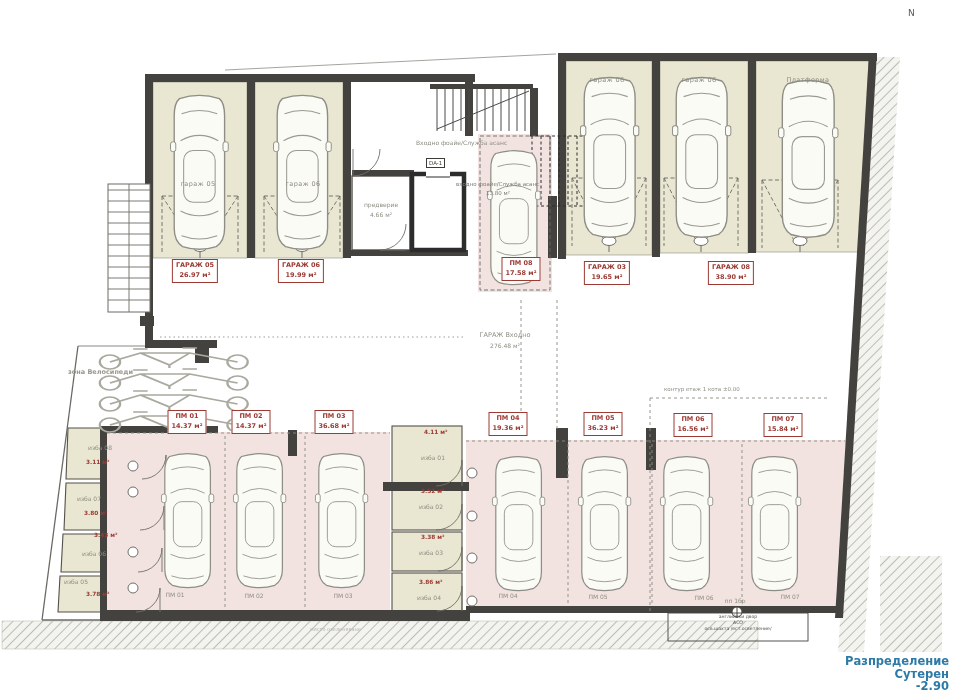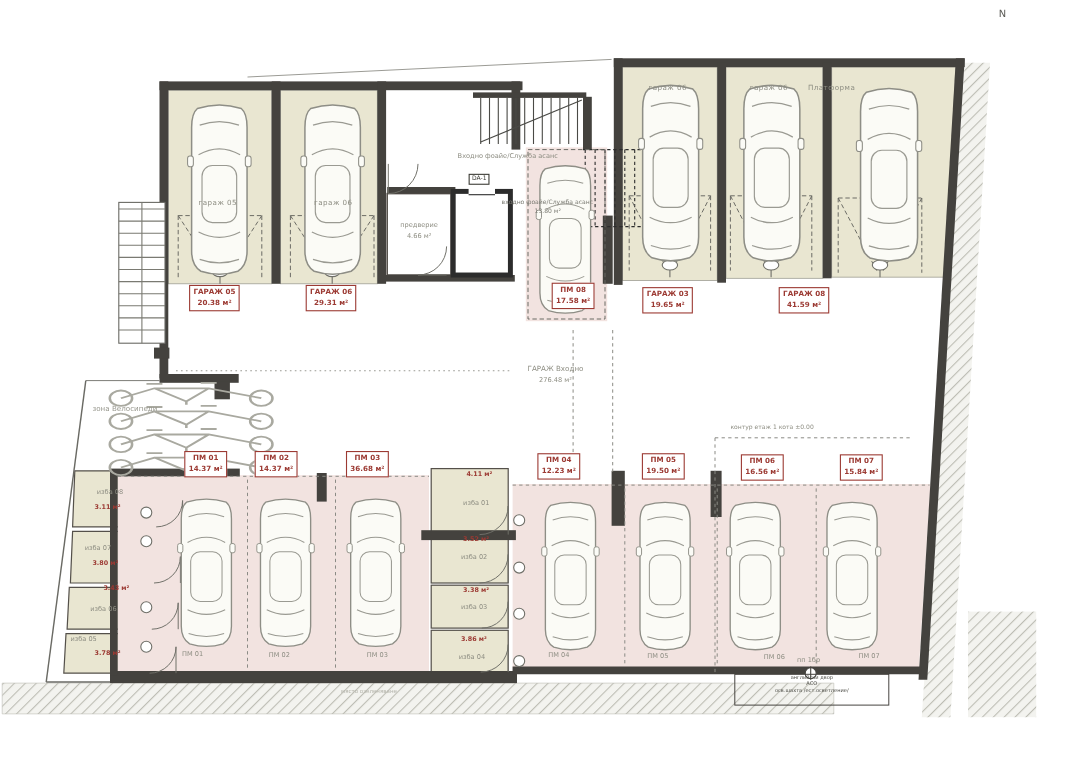--- a/index.html
+++ b/index.html
@@ -214,73 +214,78 @@
 </svg>
 
   <div class="ann" style="left:416px;top:139px;font-size:6px;">Входно фоайе/Служба асанс</div>
   <div class="ann" style="left:456px;top:181px;font-size:5.5px;color:#7c7c74;">входно фоайе/Служба асанс</div>
   <div class="ann" style="left:486px;top:190px;font-size:5.5px;color:#7c7c74;">13.80 м²</div>
   <div class="lbl ann" style="left:381px;top:201px;font-size:6px;">предверие</div>
   <div class="lbl ann" style="left:381px;top:211px;font-size:6px;">4.66 м²</div>
   <div class="da-box">DA-1</div>
   <div class="lbl ann" style="left:505px;top:331px;font-size:6.5px;">ГАРАЖ Входно</div>
   <div class="lbl ann" style="left:505px;top:342px;font-size:6px;">276.48 м²</div>
-  <div class="ann" style="left:84px;top:368px;font-size:6.5px;color:#98988e;">зона Велосипеди</div>
+  <div class="ann" style="left:68px;top:368px;font-size:6.5px;color:#98988e;font-weight:bold;">зона Велосипеди</div>
   <div class="ann" style="left:664px;top:386px;font-size:5.5px;">контур етаж 1 кота ±0.00</div>
   <div class="ann" style="left:310px;top:626px;font-size:5px;color:#b5b5ac;">място озеленяване</div>
   <div class="court-box">
     <div>английски двор</div>
     <div>АСО</div>
     <div>осв.шахта /ест.осветление/</div>
   </div>
   <div class="ann" style="left:908px;top:8px;font-size:9px;color:#5a5a55;">N</div>
+  <div class="title-block">
+    <div>Разпределение</div>
+    <div>Сутерен</div>
+    <div>-2.90</div>
+  </div>
 <div class="lbl room-label" style="left: 198px; top: 180px;">гараж 05</div>
     <div class="lbl room-label" style="left: 303px; top: 180px;">гараж 06</div>
     <div class="lbl room-label" style="left: 607px; top: 76px;">гараж 06</div>
     <div class="lbl room-label" style="left: 699px; top: 76px;">гараж 06</div>
-    <div class="lbl room-label" style="left: 756px; top: 76px;">Платформа</div>
+    <div class="lbl room-label" style="left: 808px; top: 76px;">Платформа</div>
     <div class="tag" style="left: 195px; top: 259px;">
       <div>ГАРАЖ 05</div>
-      <div>20.38 м²</div>
+      <div>26.97 м²</div>
     </div>
     <div class="tag" style="left: 301px; top: 259px;">
       <div>ГАРАЖ 06</div>
-      <div>29.31 м²</div>
+      <div>19.99 м²</div>
     </div>
     <div class="tag" style="left: 521px; top: 257px;">
       <div>ПМ 08</div>
       <div>17.58 м²</div>
     </div>
     <div class="tag" style="left: 607px; top: 261px;">
       <div>ГАРАЖ 03</div>
       <div>19.65 м²</div>
     </div>
     <div class="tag" style="left: 703px; top: 261px; margin-left: 28px;">
       <div>ГАРАЖ 08</div>
-      <div>41.59 м²</div>
+      <div>38.90 м²</div>
     </div>
     <div class="tag" style="left: 187px; top: 410px;">
       <div>ПМ 01</div>
       <div>14.37 м²</div>
     </div>
     <div class="tag" style="left: 251px; top: 410px;">
       <div>ПМ 02</div>
       <div>14.37 м²</div>
     </div>
     <div class="tag" style="left: 334px; top: 410px;">
       <div>ПМ 03</div>
       <div>36.68 м²</div>
     </div>
     <div class="tag" style="left: 508px; top: 412px;">
       <div>ПМ 04</div>
-      <div>12.23 м²</div>
+      <div>19.36 м²</div>
     </div>
     <div class="tag" style="left: 603px; top: 412px;">
       <div>ПМ 05</div>
-      <div>19.50 м²</div>
+      <div>36.23 м²</div>
     </div>
     <div class="tag" style="left: 693px; top: 413px;">
       <div>ПМ 06</div>
       <div>16.56 м²</div>
     </div>
     <div class="tag" style="left: 783px; top: 413px;">
       <div>ПМ 07</div>
       <div>15.84 м²</div>
     </div>
     <div class="lbl floor-label" style="left: 175px; top: 591px;">ПМ 01</div>

